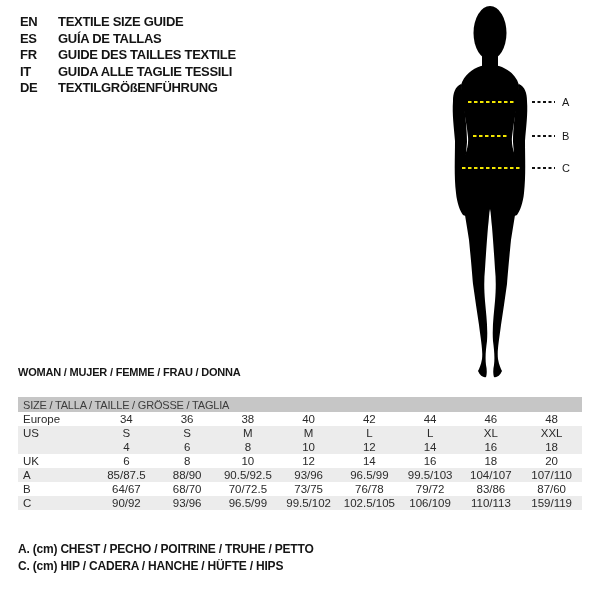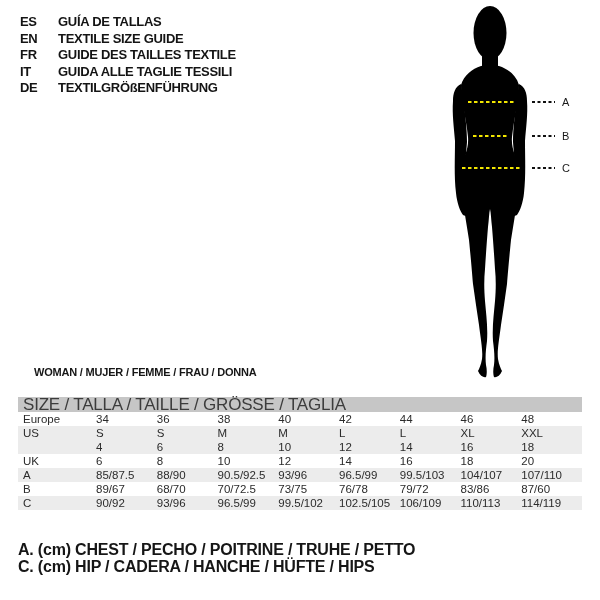--- a/index.html
+++ b/index.html
@@ -25,58 +25,58 @@
     white-space: nowrap;
   }
 
   
   .figure-area { position: absolute; left: 428px; top: 0; width: 172px; height: 385px; }
   .figure-area svg { display: block; width: 172px; height: 385px; }
   .marker-label { font-size: 11px; fill: #1a1a1a; font-family: "Liberation Sans", sans-serif; }
 
   
   .woman-title {
-    position: absolute; left: 34px; top: 366px;
+    position: absolute; left: 18px; top: 366px;
     font-size: 11px; font-weight: 700; letter-spacing: -0.2px; color: #161616;
     white-space: nowrap;
   }
   .size-table {
     position: absolute; left: 18px; top: 397px; width: 564px;
     font-size: 11.5px; color: #2b2b2b;
   }
   .t-header {
     height: 15px; background: var(--header_bg, #c6c6c6);
     display: flex; align-items: center; padding-left: 5px;
-    font-size: 17px; color: #3c3c3c; letter-spacing: -0.2px;
+    font-size: 11px; color: #3c3c3c; letter-spacing: -0.2px;
   }
   .t-row { display: flex; height: 14px; align-items: center; }
   .t-row.shaded { background: var(--stripe_bg, #ececec); }
   .t-lbl { width: 78px; padding-left: 5px; white-space: nowrap; }
-  .t-val { flex: 1; text-align: left; white-space: nowrap; }
+  .t-val { flex: 1; text-align: center; white-space: nowrap; }
 
   
   .legend { position: absolute; left: 18px; top: 541px; }
   .legend-line {
-    font-size: 16px; font-weight: 700; letter-spacing: -0.2px;
+    font-size: 12px; font-weight: 700; letter-spacing: -0.2px;
     line-height: 17.2px; color: #161616; white-space: nowrap;
   }
 </style>
 </head>
 <body>
 
 <div class="page">
 
   <div class="lang-list">
       <div class="lang-row">
+        <span class="lang-code">EN</span>
+        <span class="lang-title">TEXTILE SIZE GUIDE</span>
+      </div>
+      <div class="lang-row">
         <span class="lang-code">ES</span>
         <span class="lang-title">GUÍA DE TALLAS</span>
-      </div>
-      <div class="lang-row">
-        <span class="lang-code">EN</span>
-        <span class="lang-title">TEXTILE SIZE GUIDE</span>
       </div>
       <div class="lang-row">
         <span class="lang-code">FR</span>
         <span class="lang-title">GUIDE DES TAILLES TEXTILE</span>
       </div>
       <div class="lang-row">
         <span class="lang-code">IT</span>
         <span class="lang-title">GUIDA ALLE TAGLIE TESSILI</span>
       </div>
       <div class="lang-row">
@@ -222,39 +222,39 @@
           <span class="t-val">88/90</span>
           <span class="t-val">90.5/92.5</span>
           <span class="t-val">93/96</span>
           <span class="t-val">96.5/99</span>
           <span class="t-val">99.5/103</span>
           <span class="t-val">104/107</span>
           <span class="t-val">107/110</span>
         </div>
         <div class="t-row">
           <span class="t-lbl">B</span>
-          <span class="t-val">89/67</span>
+          <span class="t-val">64/67</span>
           <span class="t-val">68/70</span>
           <span class="t-val">70/72.5</span>
           <span class="t-val">73/75</span>
           <span class="t-val">76/78</span>
           <span class="t-val">79/72</span>
           <span class="t-val">83/86</span>
           <span class="t-val">87/60</span>
         </div>
         <div class="t-row shaded">
           <span class="t-lbl">C</span>
           <span class="t-val">90/92</span>
           <span class="t-val">93/96</span>
           <span class="t-val">96.5/99</span>
           <span class="t-val">99.5/102</span>
           <span class="t-val">102.5/105</span>
           <span class="t-val">106/109</span>
           <span class="t-val">110/113</span>
-          <span class="t-val">114/119</span>
+          <span class="t-val">159/119</span>
         </div>
       </div>
   </div>
 
   <div class="legend">
       <div class="legend-line">A. (cm) CHEST / PECHO / POITRINE / TRUHE / PETTO</div>
       <div class="legend-line">C. (cm) HIP / CADERA / HANCHE / HÜFTE / HIPS</div>
     </div>
 
 </div>

